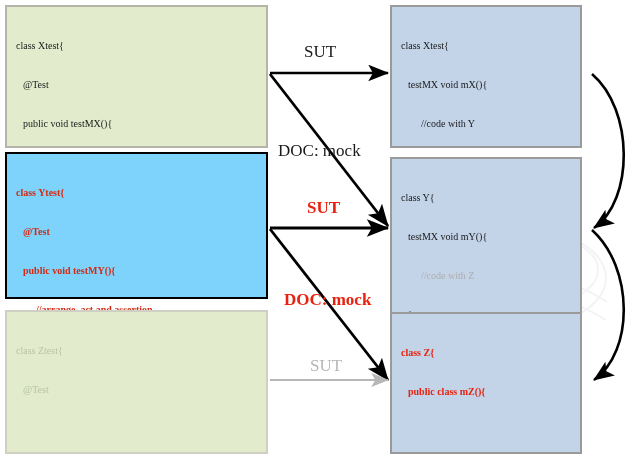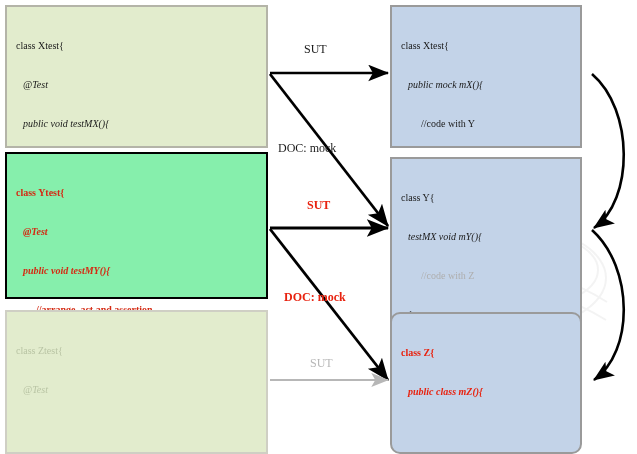--- a/index.html
+++ b/index.html
@@ -36,21 +36,21 @@
     white-space: pre;
   }
 
   
   .box-test-inactive {
     background: #e2eccd;
     border: 2px solid #b4b4a8;
     color: #1a1a1a;
   }
   .box-test-active {
-    background: #86efac;
+    background: #7dd3fc;
     border: 2px solid #000000;
     color: #d42a13;
     font-weight: bold;
   }
   .box-test-faded {
     background: #e2eccd;
     border: 2px solid #cfcfc4;
     color: #b9c4a4;
   }
 
@@ -61,28 +61,28 @@
     color: #1a1a1a;
   }
   .box-prod-active {
     background: #c3d3e8;
     border: 2px solid #9a9a9a;
     color: #e8220f;
     font-weight: bold;
   }
 
   .code-line { display: block; }
-  .ind1 { padding-left: 0.70em; font-style: italic; }
+  .ind1 { padding-left: 0.70em; }
   .ind2 { padding-left: 2.00em; }
   .dim  { color: #aeaeae; font-weight: normal; }
 
   
   .arrow-label {
     position: absolute;
-    font-size: 12px;
+    font-size: 17px;
     white-space: nowrap;
     font-family: "Liberation Serif", "DejaVu Serif", serif;
   }
   .lbl-black { color: #1a1a1a; }
   .lbl-red   { color: #e8220f; font-weight: bold; }
   .lbl-gray  { color: #b7b7b7; }
 
   #arrows {
     position: absolute;
     left: 0; top: 0;
@@ -155,37 +155,37 @@
     <span class="code-line">class Ztest{</span>
     <span class="code-line ind1">@Test</span>
     
     
     
     
   </div>
 
   <div class="codebox box-prod" style="left:390px; top:5px; width:192px; height:143px;">
     <span class="code-line">class Xtest{</span>
-    <span class="code-line ind1">public mock mX(){</span>
+    <span class="code-line ind1">testMX void mX(){</span>
     <span class="code-line ind2">//code with Y</span>
     <span class="code-line ind1">}</span>
     <span class="code-line">&nbsp;</span>
     <span class="code-line">}</span>
   </div>
 
   <div class="codebox box-prod" style="left:390px; top:157px; width:192px; height:181px;">
     <span class="code-line">class Y{</span>
     <span class="code-line ind1">testMX void mY(){</span>
     <span class="code-line ind2 dim">//code with Z</span>
     <span class="code-line ind1">}</span>
     <span class="code-line">&nbsp;</span>
     
   </div>
 
-  <div class="codebox box-prod-active" style="left:390px; top:312px; width:192px; height:142px;border-radius:10px;">
+  <div class="codebox box-prod-active" style="left:390px; top:312px; width:192px; height:142px;">
     <span class="code-line">class Z{</span>
     <span class="code-line ind1">public class mZ(){</span>
     
     
     
     
   </div>
 
   <div class="arrow-label lbl-black" style="left:304px; top:42px;">SUT</div>
 

